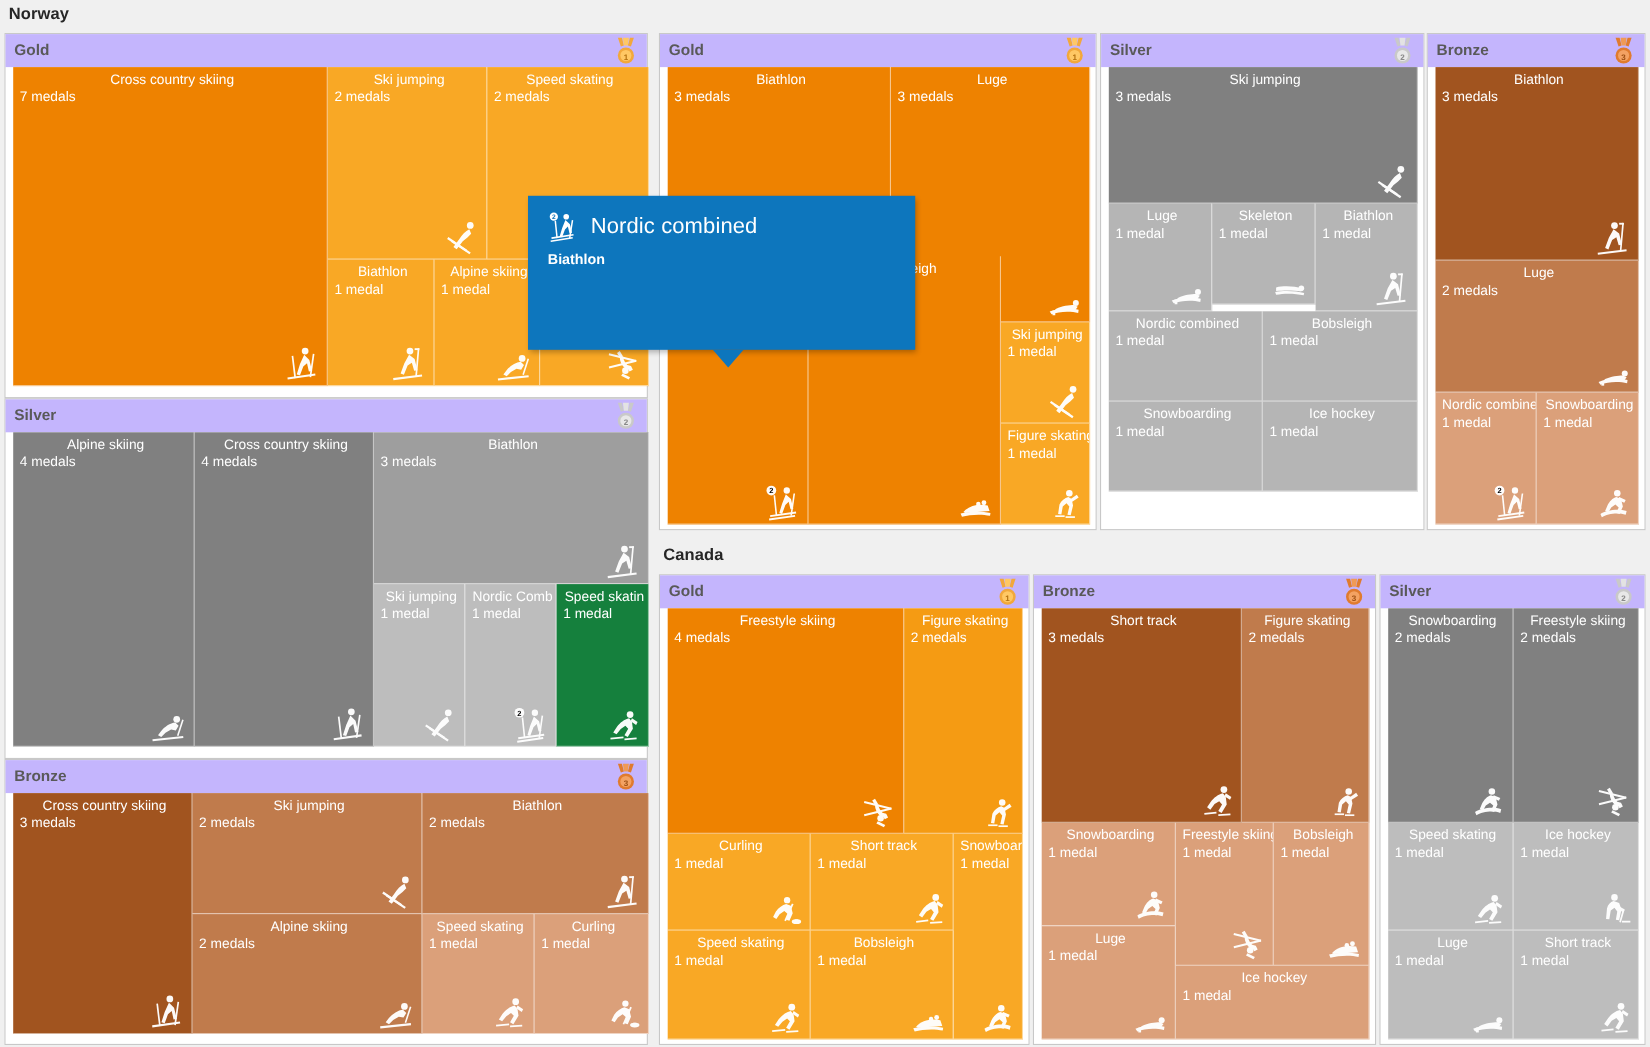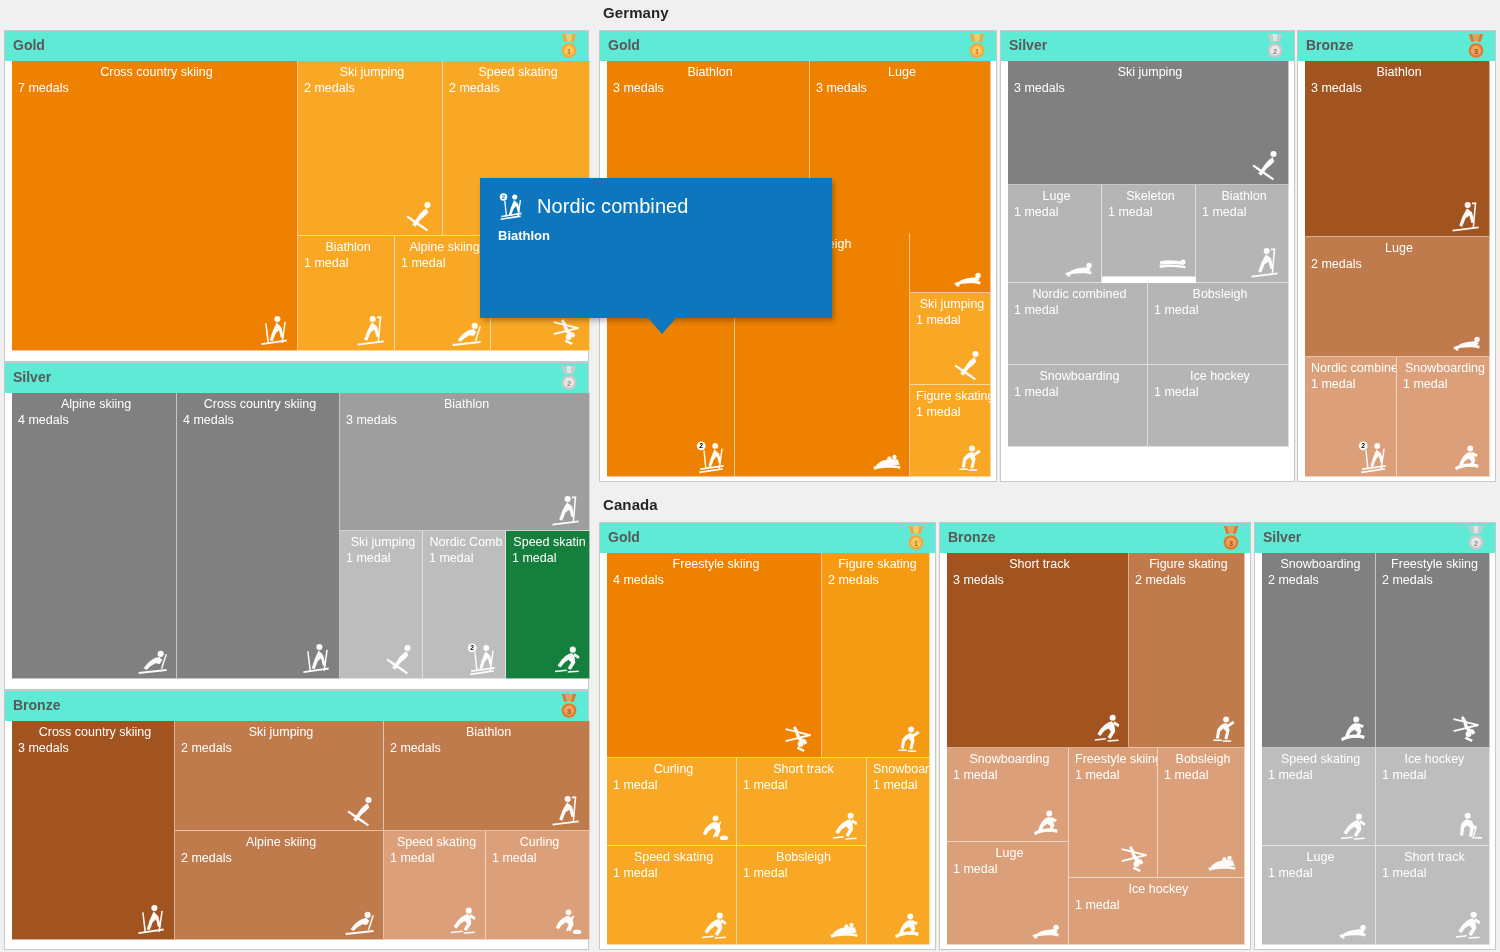--- a/index.html
+++ b/index.html
@@ -18,21 +18,21 @@
     padding:4px 0 5px 8px; letter-spacing:.1px;
   }
 
   
   .group {
     position:absolute; background:#ffffff;
     border:1px solid #c8c8c8;
   }
   .group-head {
     position:absolute; top:0; left:0; right:0; height:30px;
-    background:#5eead4;
+    background:#c4b5fd;
   }
   .group-head .label {
     position:absolute; left:8px; top:6px;
     font-size:14px; font-weight:bold; color:#595959;
   }
   .medal-icon { position:absolute; right:8px; top:3px; width:22px; height:25px; }
   .tiles { position:absolute; left:7px; right:7px; top:30px; bottom:6px;text-align:center; }
 
   
   .tile {
@@ -72,20 +72,21 @@
     border-left:14px solid transparent; border-right:14px solid transparent;
     border-top:16px solid #0d76bd;
   }
 </style>
 </head>
 <body>
 
 <div class="board">
 
   <div class="country" style="left:0px; top:0px; width:595px; height:952px;">
+    <div class="country-title">Norway</div>
 
     <div class="group" style="left:4px; top:30px; width:585px; height:332px;">
       <div class="group-head">
         <span class="label">Gold</span>
         <span class="medal-icon">
           <svg viewBox="0 0 24 28">
               <path d="M4 0 L8 0 L10 8 L7 9 Z" fill="#F2A83B"></path>
               <path d="M20 0 L16 0 L14 8 L17 9 Z" fill="#F2A83B"></path>
               <path d="M9 0 L15 0 L14 8 L10 8 Z" fill="#FFC864"></path>
               <circle cx="12" cy="18" r="8" fill="#F2A83B"></circle>
@@ -362,21 +363,20 @@
                 <ellipse cx="33" cy="34" rx="5" ry="2.6" fill="#fff"></ellipse>
                 <path d="M31 31.5 h4 v2 h-4 z" fill="#fff"></path>
               </svg>
             </span>
         </div>
       </div>
     </div>
   </div>
 
   <div class="country" style="left:595px; top:0px; width:905px; height:490px;">
-    <div class="country-title">Germany</div>
 
     <div class="group" style="left:4px; top:30px; width:398px; height:452px;">
       <div class="group-head">
         <span class="label">Gold</span>
         <span class="medal-icon">
           <svg viewBox="0 0 24 28">
               <path d="M4 0 L8 0 L10 8 L7 9 Z" fill="#F2A83B"></path>
               <path d="M20 0 L16 0 L14 8 L17 9 Z" fill="#F2A83B"></path>
               <path d="M9 0 L15 0 L14 8 L10 8 Z" fill="#FFC864"></path>
               <circle cx="12" cy="18" r="8" fill="#F2A83B"></circle>

